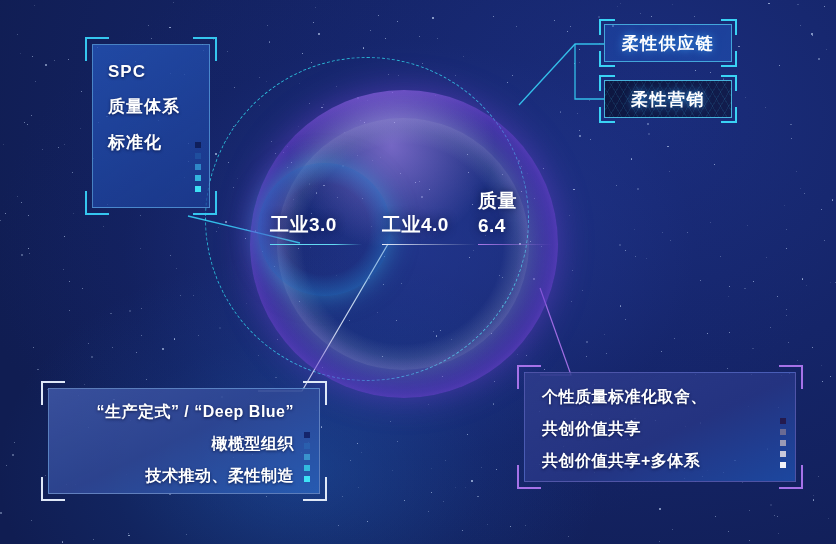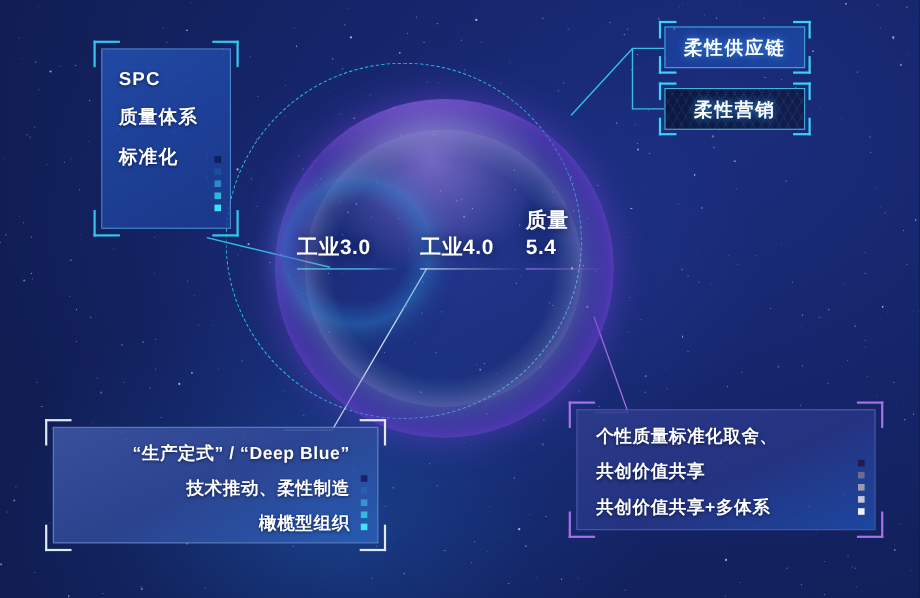--- a/index.html
+++ b/index.html
@@ -105,21 +105,21 @@
   }
   #panelC .bracket{border-color:#3ad3f5;width:14px;height:14px;}
   #panelC .bracket.tl,#panelC .bracket.tr{top:-5px;}
   #panelC .bracket.bl,#panelC .bracket.br{bottom:-5px;}
   #panelC .bracket.tl,#panelC .bracket.bl{left:-5px;}
   #panelC .bracket.tr,#panelC .bracket.br{right:-5px;}
   .tr-label{position:absolute;inset:0;display:flex;align-items:center;justify-content:center;
     color:#fff;font-size:17px;font-weight:700;letter-spacing:1.5px;text-shadow:0 0 8px rgba(60,170,255,.8);}
 
   
-  #panelD{left:48px;top:388px;width:296px;height:106px;}
+  #panelD{left:48px;top:388px;width:272px;height:106px;}
   #panelD .body{
     background:linear-gradient(155deg,rgba(62,86,165,.88) 0%,rgba(48,72,150,.85) 48%,rgba(40,96,185,.85) 100%);
     border:1.2px solid rgba(150,190,235,.45);
   }
   #panelD .bracket{border-color:#dfe8f7;}
   #panelD .lines{position:absolute;left:14px;right:26px;top:14px;text-align:right;}
   #panelD .lines div{color:#fff;font-size:16px;font-weight:700;letter-spacing:.5px;margin-bottom:11px;text-shadow:0 1px 3px rgba(0,10,50,.7);}
   #panelD .dots{right:10px;bottom:12px;}
 
   
@@ -592,21 +592,21 @@
   <div class="c-label" id="lbl30">
     <span class="txt">工业3.0</span>
     <span class="rule"></span>
   </div>
   <div class="c-label" id="lbl40">
     <span class="txt">工业4.0</span>
     <span class="rule"></span>
   </div>
   <div class="c-label" id="lblq">
     <span class="txt">质量</span>
-    <span class="txt">5.4</span>
+    <span class="txt">6.4</span>
     <span class="rule"></span>
   </div>
 
   <div class="panel" id="panelA">
     <div class="body"></div>
     <span class="bracket tl"></span>
     <span class="bracket tr"></span>
     <span class="bracket bl"></span>
     <span class="bracket br"></span>
     <div class="lines">
@@ -642,22 +642,22 @@
   </div>
 
   <div class="panel" id="panelD">
     <div class="body"></div>
     <span class="bracket tl"></span>
     <span class="bracket tr"></span>
     <span class="bracket bl"></span>
     <span class="bracket br"></span>
     <div class="lines">
       <div>“生产定式” / “Deep Blue”</div>
+      <div>橄榄型组织</div>
       <div>技术推动、柔性制造</div>
-      <div>橄榄型组织</div>
     </div>
     <div class="dots">
       <span style="background:#14246b"></span>
         <span style="background:#2a5fae"></span>
       <span style="background:#3a93cd"></span>
         <span style="background:#33bade"></span>
       <span style="background:#3ee3f7"></span>
     </div>
   </div>
 

